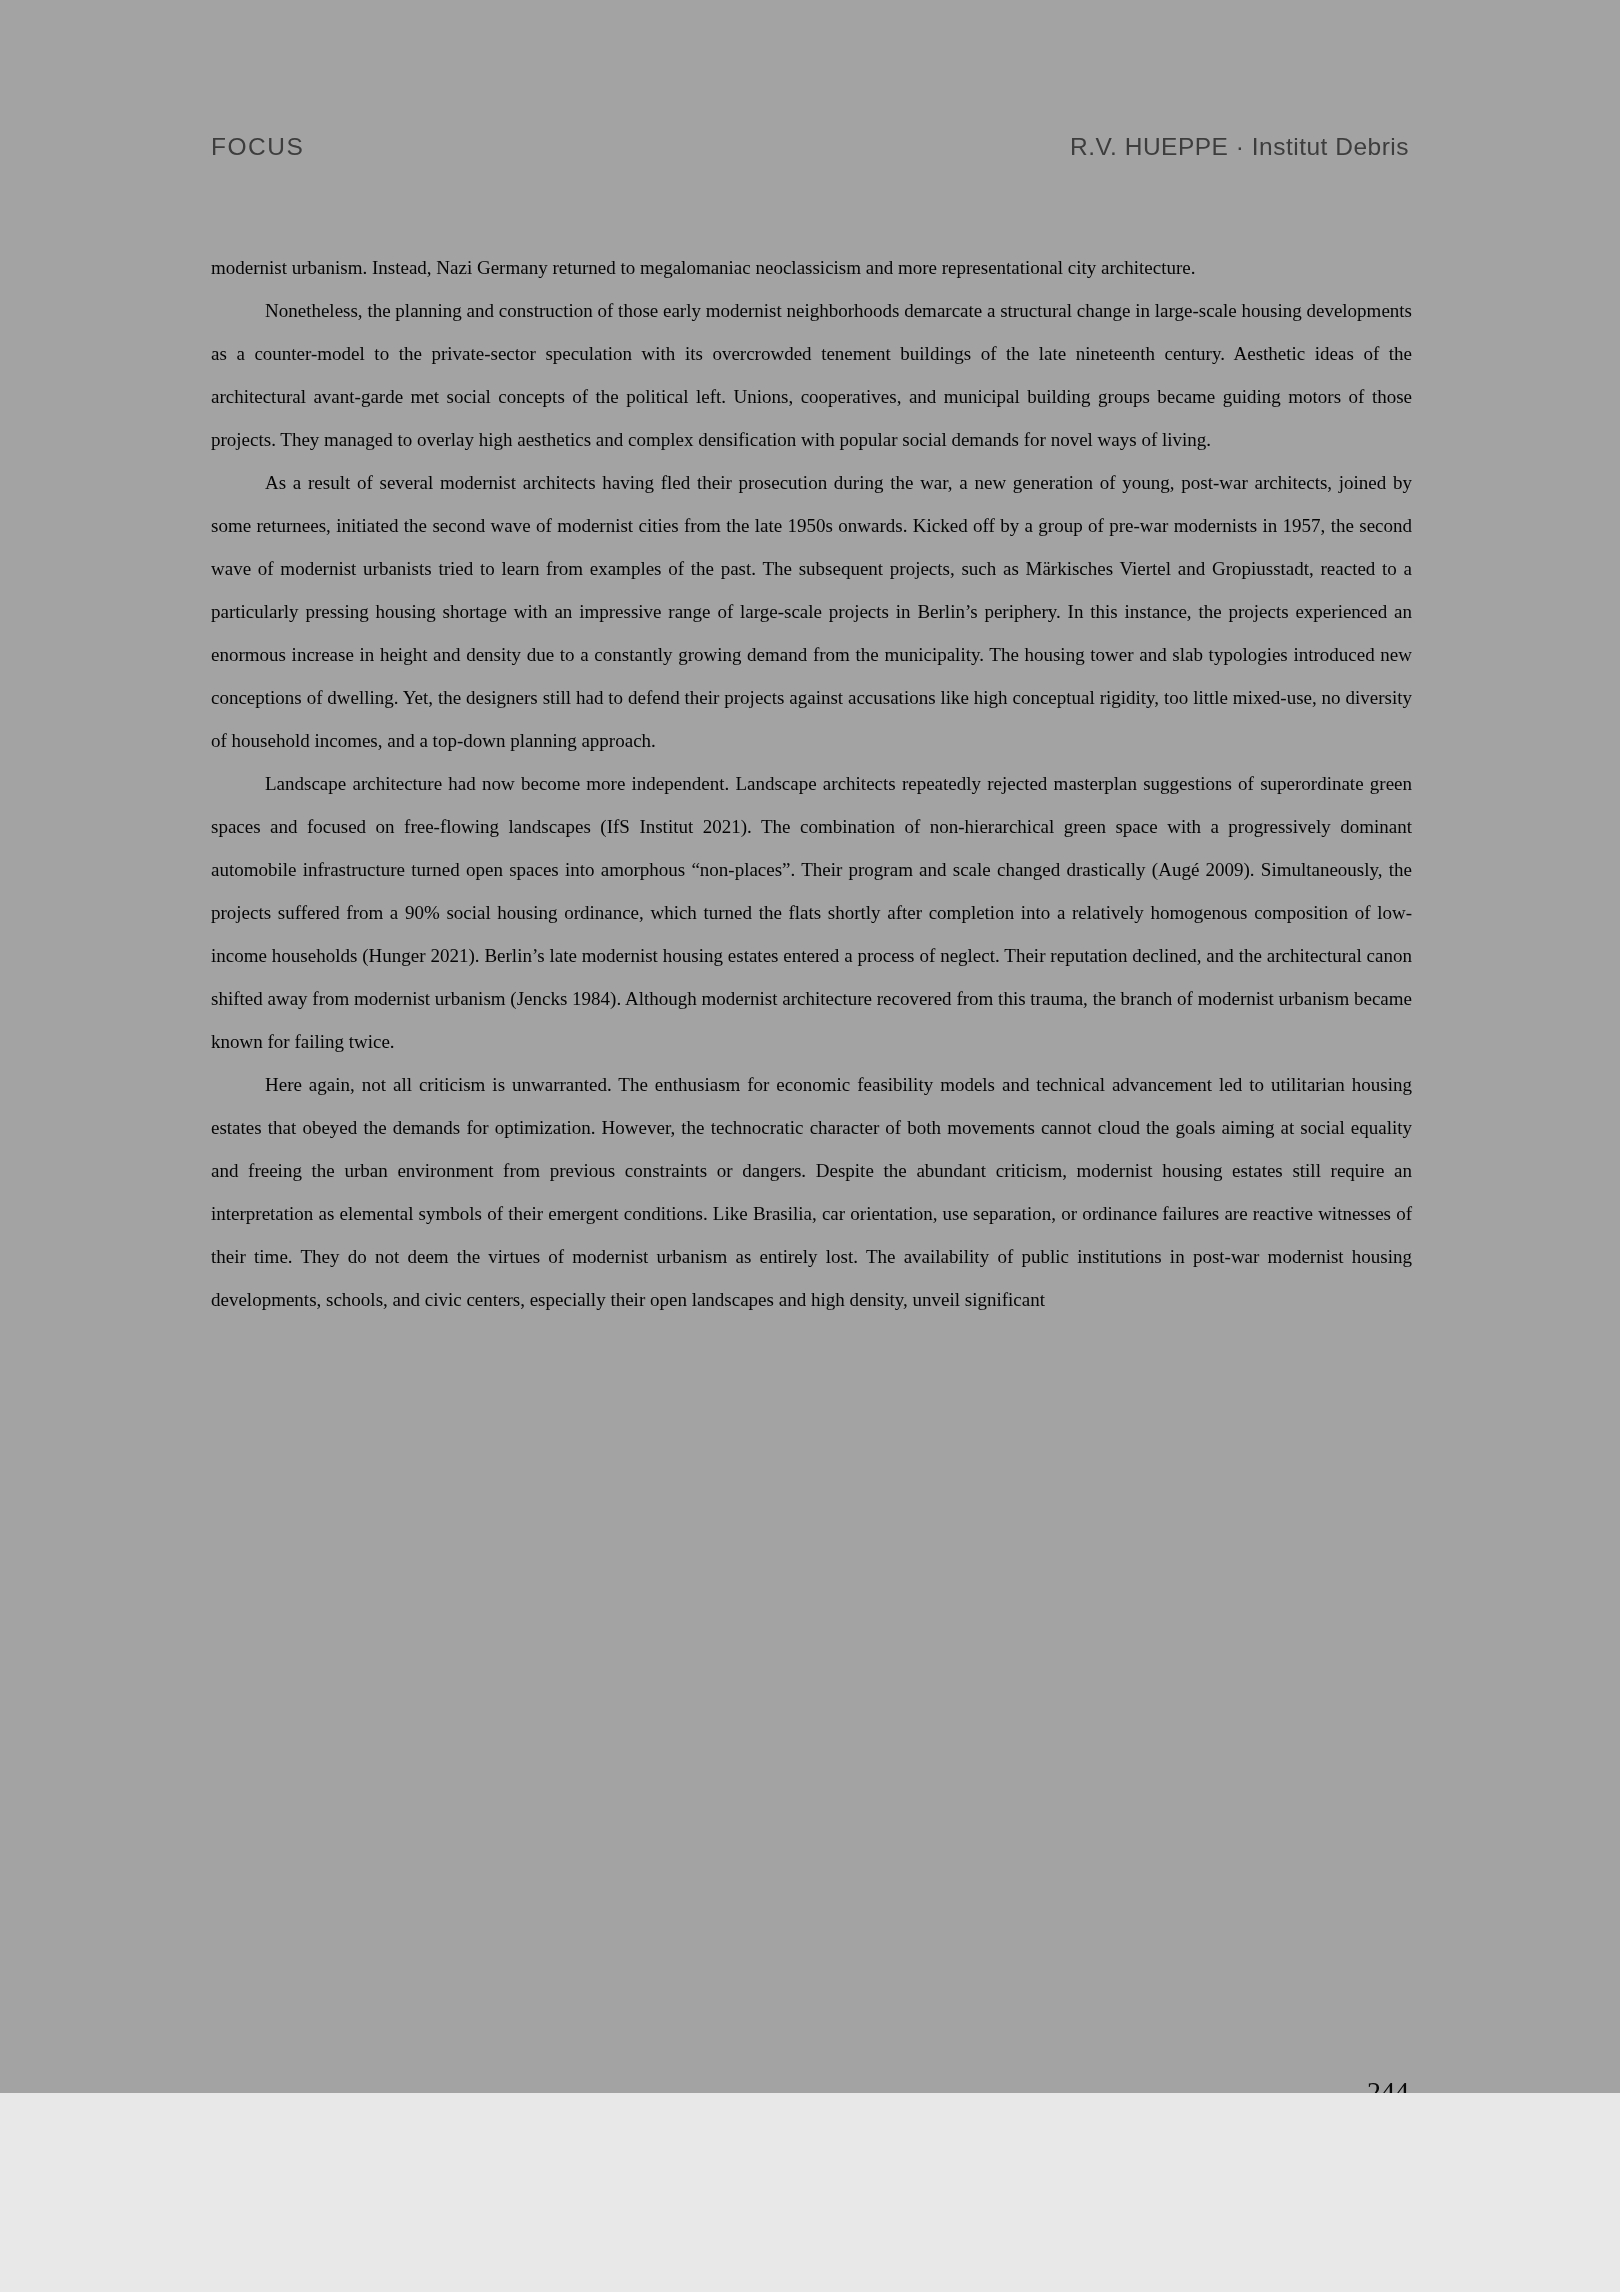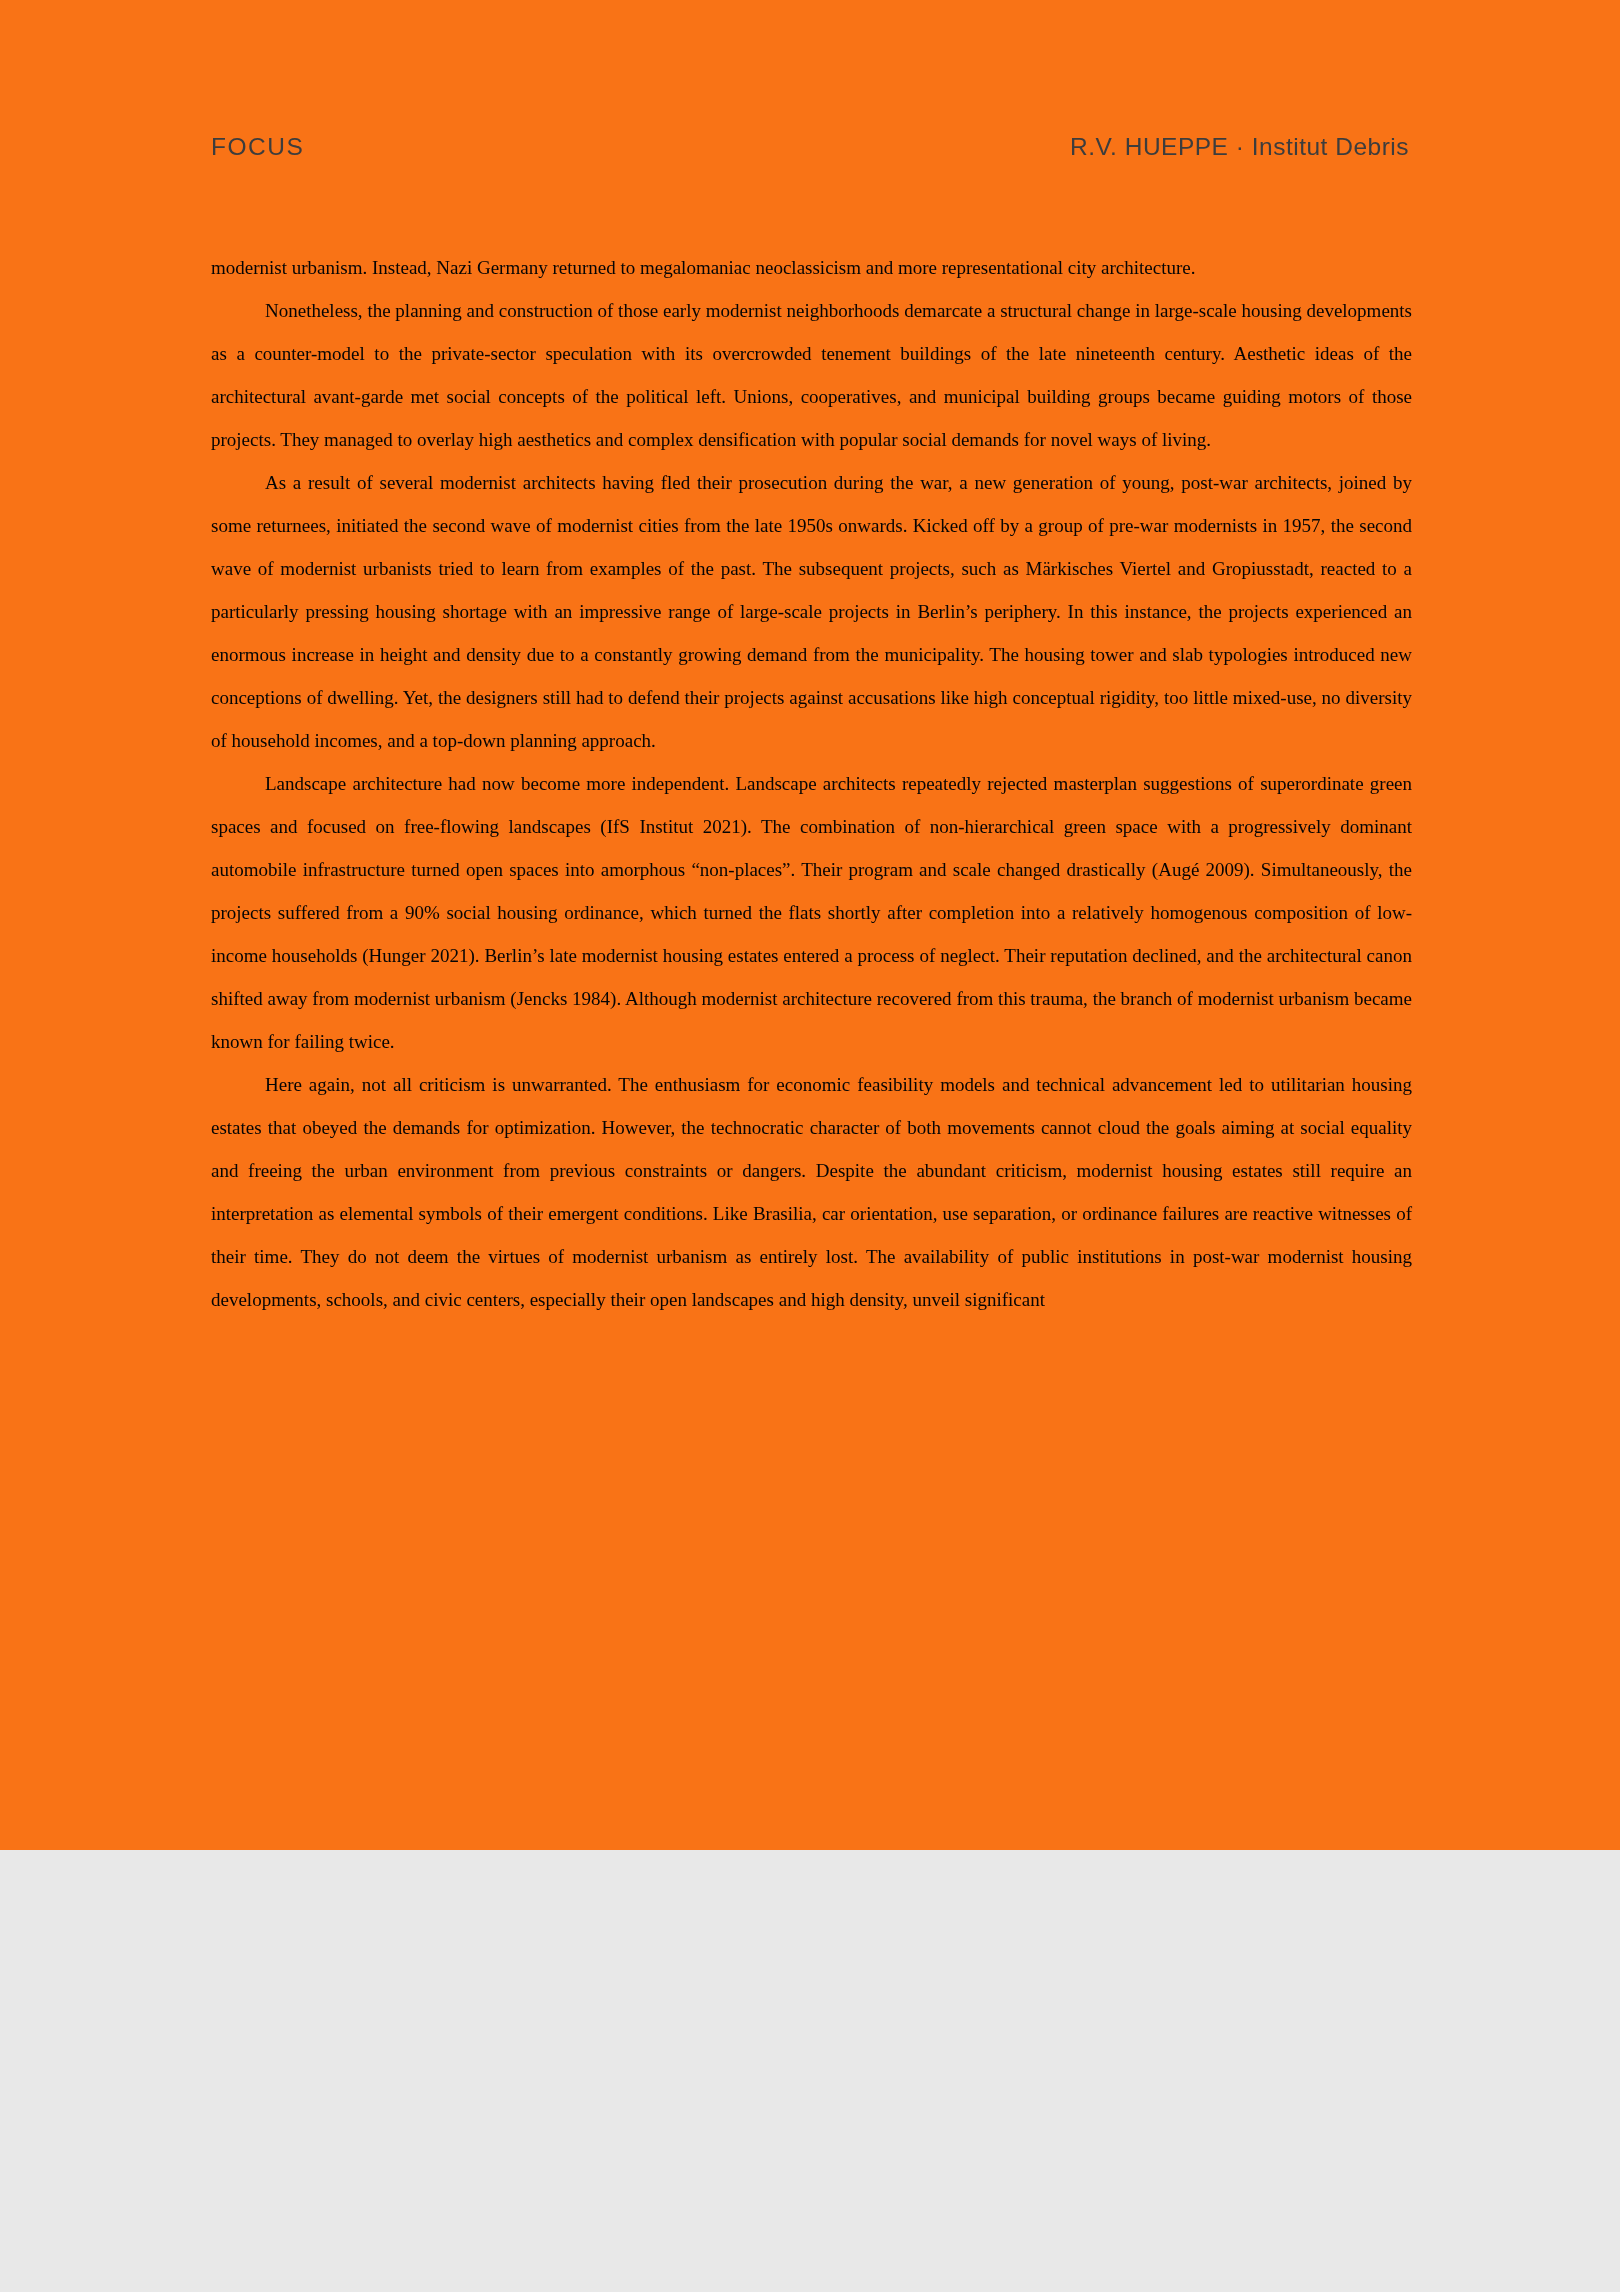--- a/index.html
+++ b/index.html
@@ -3,22 +3,22 @@
 <meta charset="utf-8">
 <style>
   html, body {
     margin: 0;
     padding: 0;
     background: #e8e8e8;
   }
   .page {
     position: relative;
     width: 1620px;
-    height: 1850px;
-    background: #f97316;
+    height: 2093px;
+    background: #a3a3a3;
     font-family: "Liberation Serif", serif;
     color: #0a0a0a;
     overflow: hidden;
   }
   .page-header {
     position: absolute;
     left: 211px;
     right: 211px;
     top: 133px;
     display: flex;

